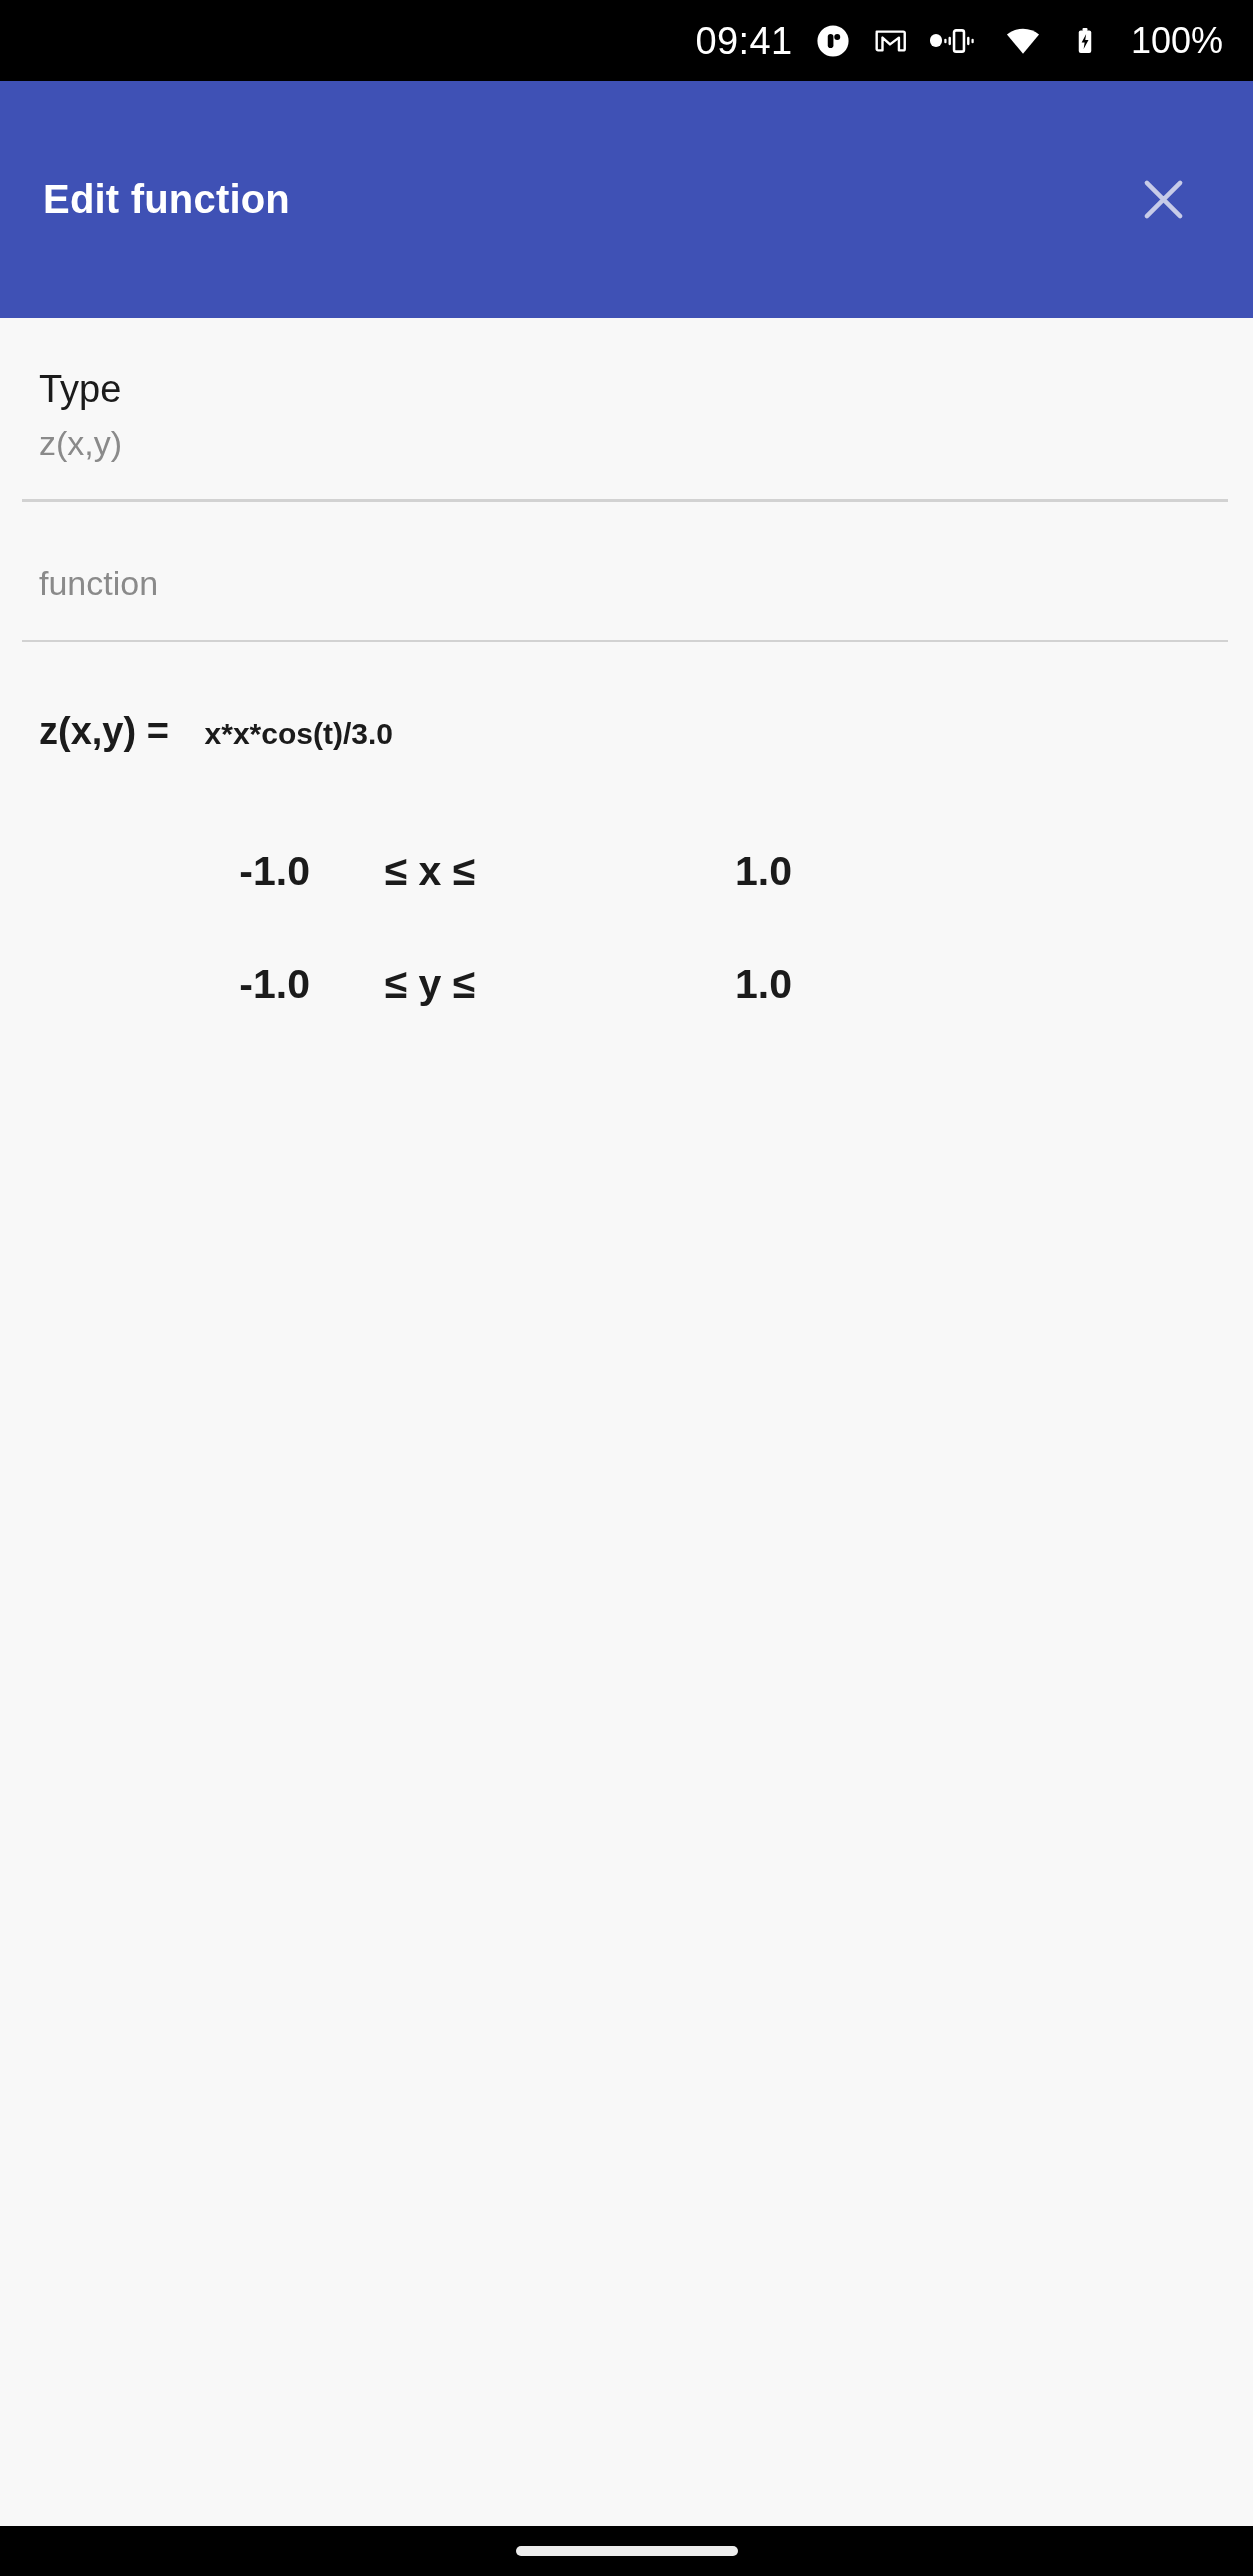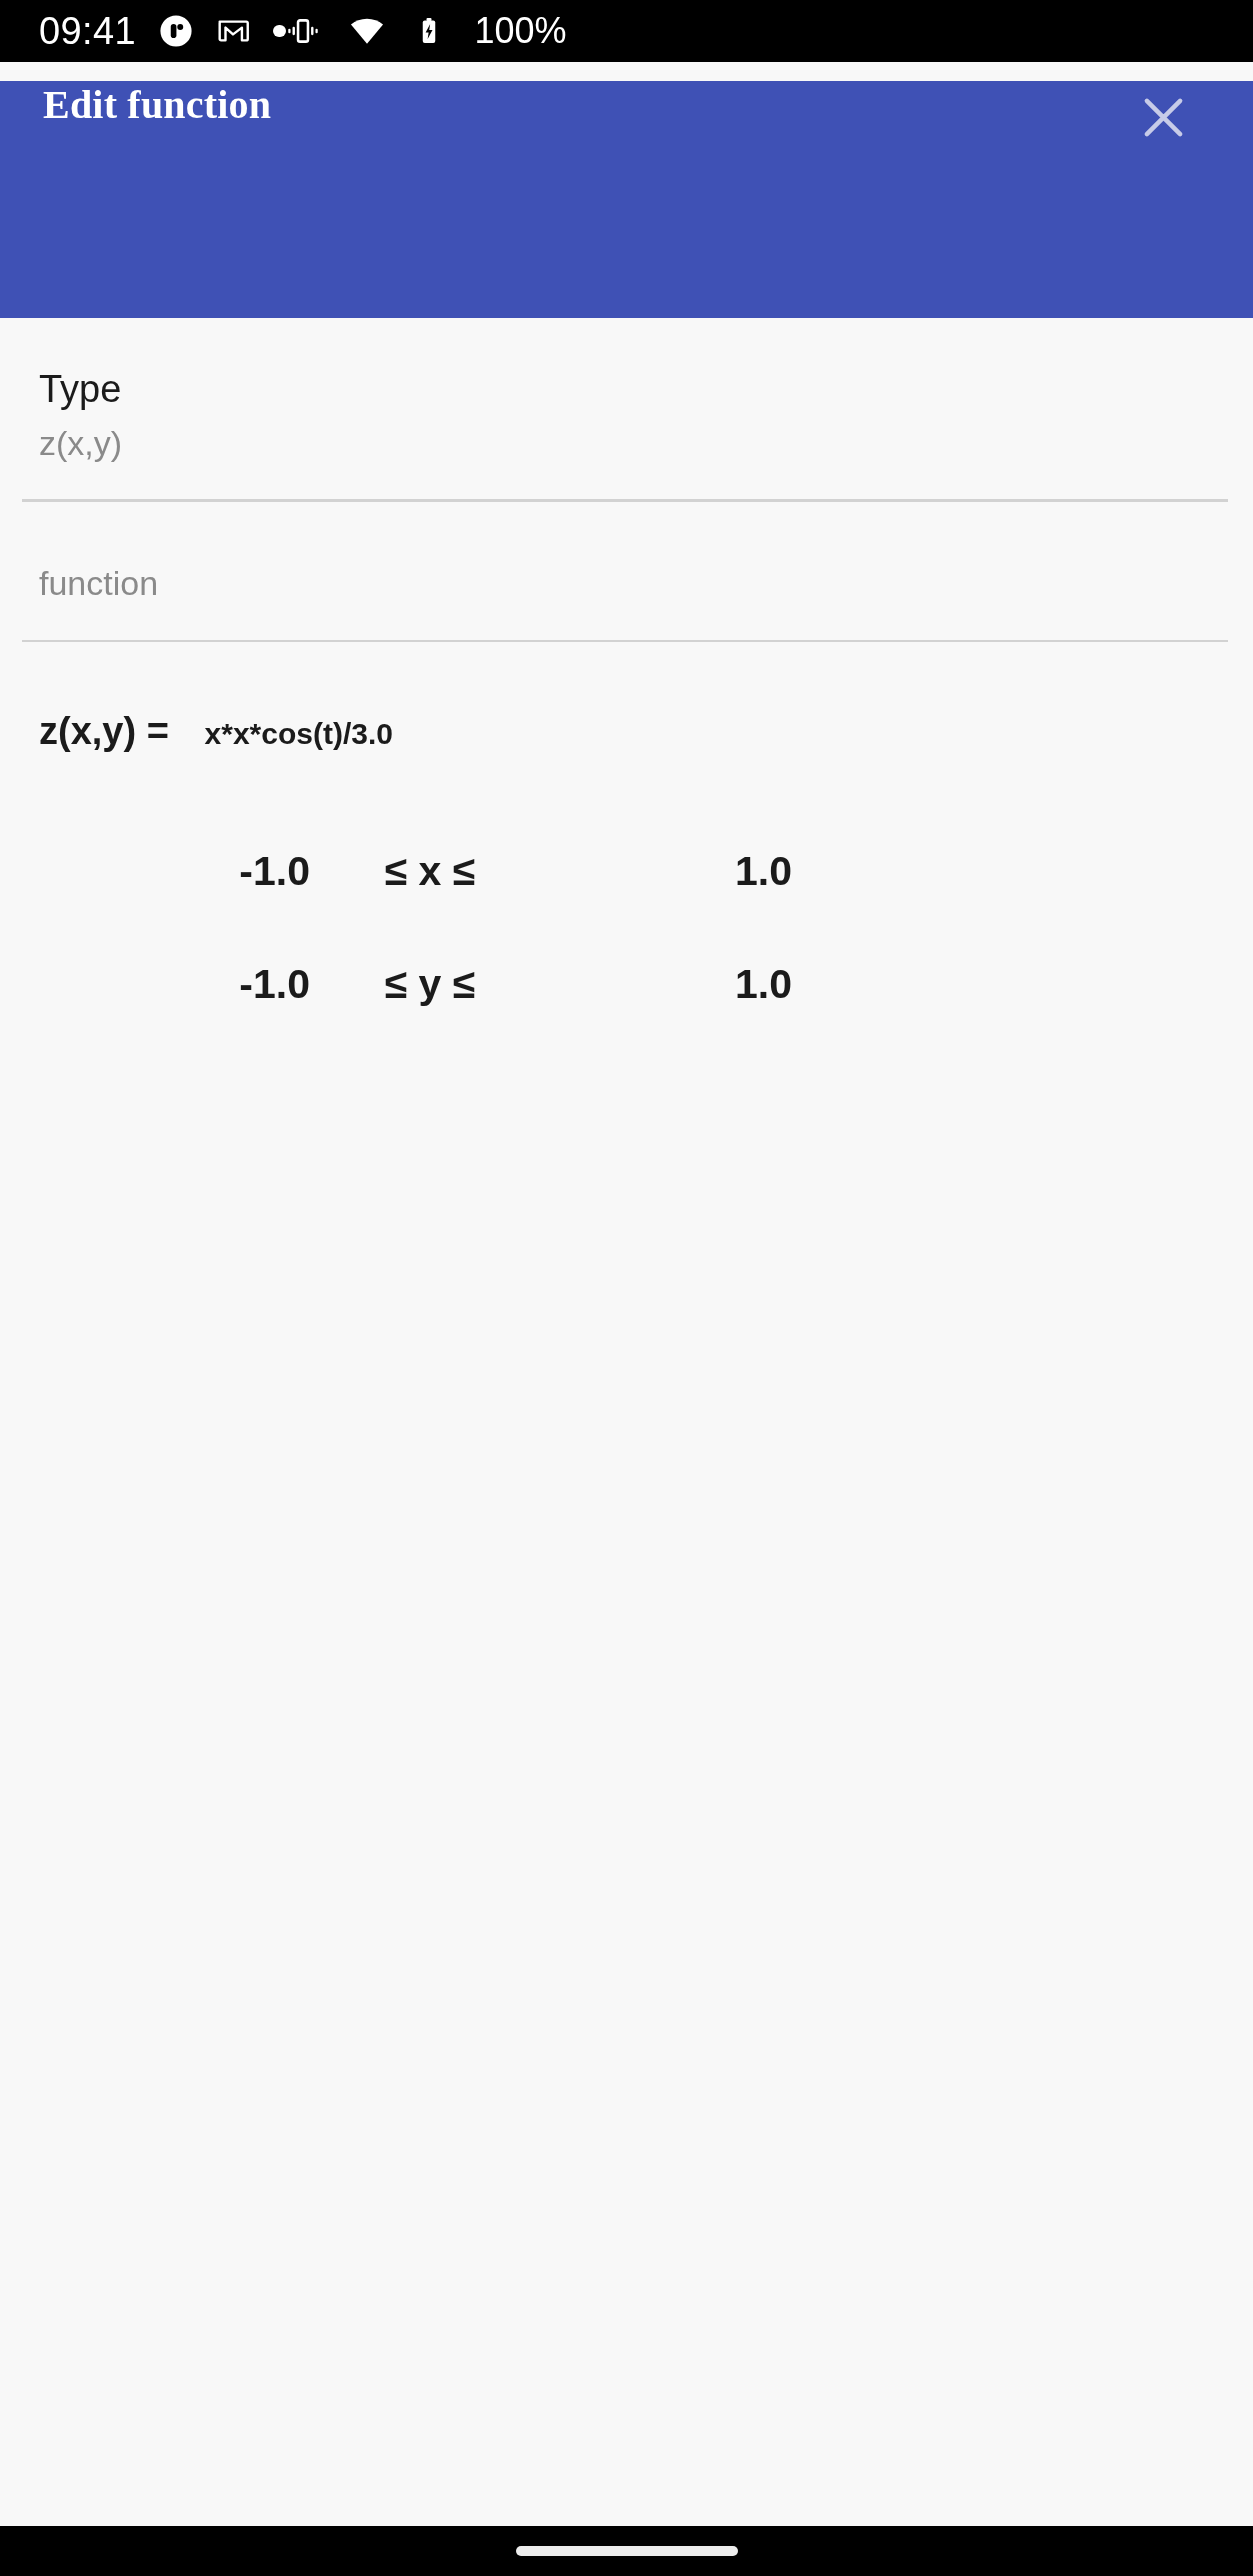--- a/index.html
+++ b/index.html
@@ -17,25 +17,25 @@
     height: 2576px;
     background: #F8F8F8;
     overflow: hidden;
   }
 
   
   .status-bar {
     position: absolute;
     top: 0; left: 0;
     width: 1253px;
-    height: 62px;
+    height: 81px;
     background: #000000;
     display: flex;
     align-items: center;
-    justify-content: flex-start;
+    justify-content: flex-end;
     padding: 0 30px 0 39px;
     box-sizing: border-box;
   }
   .status-left {
     display: flex;
     align-items: center;
     gap: 23px;
   }
   .status-time {
     color: #ffffff;
@@ -65,25 +65,24 @@
   }
 
   
   .app-bar {
     position: absolute;
     top: 81px; left: 0;
     width: 1253px;
     height: 237px;
     background: #3F51B5;
     display: flex;
-    align-items: flex-start;
+    align-items: center;
     justify-content: space-between;
     padding: 0 54px 0 43px;
     box-sizing: border-box;
-    font-family: Liberation Serif, serif;
   }
   .app-bar-title {
     color: #ffffff;
     font-size: 40px;
     font-weight: bold;
     letter-spacing: 0.2px;
   }
   .close-btn {
     width: 72px;
     height: 72px;

